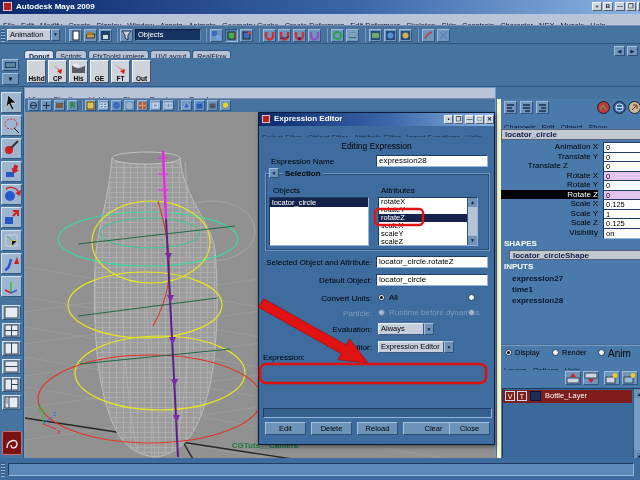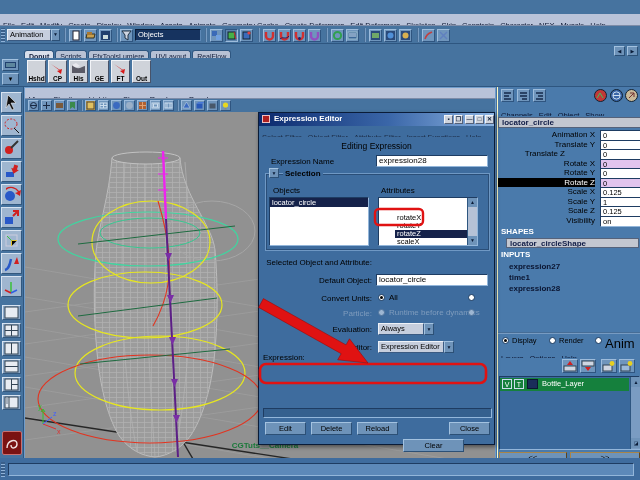--- a/index.html
+++ b/index.html
@@ -53,20 +53,29 @@
            color:#101c46;line-height:9px;padding:0 3px;white-space:nowrap;overflow:hidden}
   .frame{border:1px solid #6f98c4;box-shadow:inset 0 0 0 1px #2a4e78}
   .anno{pointer-events:none}
   svg{display:block}
 </style>
 </head>
 <body>
 
 <div id="app">
 
+  <div class="a titlebar" style="left:0;top:0;width:640px;height:14px">
+    <span class="a" style="left:3px;top:2px;width:9px;height:9px;background:#b02020;border:1px solid #f0c0c0"></span>
+    <span class="a nowrap" style="left:16px;top:0">Autodesk Maya 2009</span>
+    <span class="a winbtn" style="left:592px;top:2px">+</span>
+    <span class="a winbtn" style="left:603px;top:2px">B</span>
+    <span class="a winbtn" style="left:615px;top:2px">—</span>
+    <span class="a winbtn" style="left:626px;top:2px">❐</span>
+    <span class="a winbtn" style="left:637px;top:2px;width:3px"></span>
+  </div>
 
   <div class="a menustrip nowrap" style="left:0;top:14px;width:640px;height:12px">
     <span class="mi">File</span><span class="mi">Edit</span><span class="mi">Modify</span><span class="mi">Create</span><span class="mi">Display</span><span class="mi">Window</span><span class="mi">Assets</span><span class="mi">Animate</span><span class="mi">Geometry Cache</span><span class="mi">Create Deformers</span><span class="mi">Edit Deformers</span><span class="mi">Skeleton</span><span class="mi">Skin</span><span class="mi">Constrain</span><span class="mi">Character</span><span class="mi">NEX</span><span class="mi">Muscle</span><span class="mi">Help</span>
   </div>
 
   <div class="a" style="left:0;top:26px;width:640px;height:18px;border-bottom:1px solid #2e5680">
     <span class="a grip" style="left:1px;top:2px;height:14px"></span>
     <span class="a dd" style="left:7px;top:3px;width:44px;height:12px">Animation</span>
     <span class="a ddarr" style="left:51px;top:3px;width:9px;height:12px">▼</span>
     <span class="a sep" style="left:64px;top:2px;height:14px"></span>
@@ -465,21 +474,21 @@
           <path d="M18 312l9-7" stroke="#4060ff"></path>
           <text x="13" y="297" fill="#2ec22e">y</text>
           <text x="32" y="322" fill="#e03030">x</text>
           <text x="28" y="304" fill="#4060ff">z</text>
         </g>
       </svg>
       <div class="a" style="left:170px;top:329px;width:140px;text-align:center;font-size:8px;font-weight:bold;color:#1a7a3a">CGTuts__Camera</div>
     </div>
   </div>
 
-  <div class="a" style="left:497px;top:87px;width:143px;height:371px;background:#4a7aab;border-left:1px solid #fef9c3">
+  <div class="a" style="left:497px;top:99px;width:143px;height:371px;background:#4a7aab;border-left:4px solid #fef9c3">
     <span class="a si" style="left:3px;top:2px">
         <svg width="11" height="11">
           <path d="M2 3h7M2 6h5M2 9h7" stroke="#14284a" stroke-width="1.6"></path>
         </svg>
       </span>
     <span class="a si" style="left:19px;top:2px">
         <svg width="11" height="11">
           <path d="M2 3h7M2 6h7M4 9h5" stroke="#14284a" stroke-width="1.6"></path>
         </svg>
       </span>
@@ -556,21 +565,21 @@
     <span class="a lbl" style="left:11px;top:175px;font-weight:bold;color:#0a1430">expression27</span>
     <span class="a lbl" style="left:11px;top:186px;font-weight:bold;color:#0a1430">time1</span>
     <span class="a lbl" style="left:11px;top:197px;font-weight:bold;color:#0a1430">expression28</span>
 
     <div class="a" style="left:0;top:245px;width:143px;height:2px;background:linear-gradient(#2e5680,#8fb2d8)"></div>
     <span class="a rad on" style="left:4px;top:250px"></span>
     <span class="a lbl" style="left:14px;top:249px;font-size:7.5px">Display</span>
     <span class="a rad" style="left:51px;top:250px"></span>
     <span class="a lbl" style="left:61px;top:249px;font-size:7.5px">Render</span>
     <span class="a rad" style="left:97px;top:250px"></span>
-    <span class="a lbl" style="left:107px;top:249px;font-size:13px">Anim</span>
+    <span class="a lbl" style="left:107px;top:249px;font-size:10px">Anim</span>
     <div class="a nowrap" style="left:0;top:260px;width:143px;height:11px">
       <span class="mi7" style="padding:0 3px">Layers</span><span class="mi7" style="padding:0 3px">Options</span><span class="mi7" style="padding:0 3px">Help</span>
     </div>
     <span class="a si" style="left:64px;top:272px;width:16px;height:14px">
         <svg width="14" height="12">
           <rect x="1" y="6" width="12" height="5" fill="#cfd6e2" stroke="#345"></rect>
           <path d="M7 1l3 4H4z" fill="#d02020"></path>
         </svg>
       </span>
     <span class="a si" style="left:82px;top:272px;width:16px;height:14px">
@@ -585,21 +594,21 @@
           <circle cx="10" cy="3.5" r="2.4" fill="#e8d020"></circle>
         </svg>
       </span>
     <span class="a si" style="left:121px;top:272px;width:16px;height:14px">
         <svg width="14" height="12">
           <rect x="1" y="5" width="9" height="6" fill="#9ab8d8" stroke="#345"></rect>
           <circle cx="10" cy="3.5" r="2.4" fill="#e8d020"></circle>
         </svg>
       </span>
     <div class="a" style="left:1px;top:289px;width:141px;height:74px;background:#3a699c;border:1px solid;border-color:#1e3c62 #93b6da #93b6da #1e3c62">
-      <div class="a" style="left:0;top:1px;width:129px;height:13px;background:#15803d">
+      <div class="a" style="left:0;top:1px;width:129px;height:13px;background:#7f1d1d">
         <span class="a" style="left:2px;top:1px;width:10px;height:10px;border:1px solid #cde;color:#fff;font-size:7px;text-align:center;line-height:10px">V</span>
         <span class="a" style="left:14px;top:1px;width:10px;height:10px;border:1px solid #cde;color:#fff;font-size:7px;text-align:center;line-height:10px">T</span>
         <span class="a" style="left:27px;top:1px;width:11px;height:10px;background:#1a2d5a;border:1px solid #0a1830"></span>
         <span class="a" style="left:42px;top:1px;font-size:7.5px;color:#fff;white-space:nowrap">Bottle_Layer</span>
       </div>
       <div class="a" style="left:130px;top:0;width:11px;height:72px;background:#7a9cc2;border-left:1px solid #2e5680">
         <span class="a" style="left:0;top:0;width:10px;height:10px;background:#6e93b9;font-size:5px;text-align:center;line-height:10px;color:#0a1c38">▲</span>
         <span class="a" style="left:0;top:61px;width:10px;height:10px;background:#6e93b9;font-size:5px;text-align:center;line-height:10px;color:#0a1c38">◪</span>
       </div>
     </div>
@@ -630,34 +639,35 @@
     <span class="a fld" style="left:117px;top:42px;width:112px;height:12px;line-height:10px;font-size:8px">expression28</span>
 
     <div class="a frame" style="left:6px;top:60px;width:225px;height:78px"></div>
     <span class="a ddarr" style="left:10px;top:55px;width:10px;height:10px;font-size:5px;line-height:9px">▼</span>
     <span class="a lbl" style="left:24px;top:56px;font-weight:bold;background:#3e6c9e;padding:0 2px">Selection</span>
     <span class="a lbl" style="left:14px;top:73px">Objects</span>
     <span class="a lbl" style="left:122px;top:73px">Attributes</span>
     <div class="a fld" style="left:10px;top:84px;width:100px;height:49px;padding:0">
       <div class="sel nowrap" style="height:9px;font-size:7.5px;line-height:9px;padding:0 2px">locator_circle</div>
     </div>
-    <div class="a fld" style="left:119px;top:84px;width:100px;height:49px;padding:16px">
+    <div class="a fld" style="left:119px;top:84px;width:100px;height:49px;padding:0">
       <div class="nowrap" style="height:8px;font-size:7.5px;line-height:8px;padding:0 2px">rotateX</div>
       <div class="nowrap" style="height:8px;font-size:7.5px;line-height:8px;padding:0 2px">rotateY</div>
       <div class="sel nowrap" style="height:8px;font-size:7.5px;line-height:8px;padding:0 2px;width:86px">rotateZ</div>
       <div class="nowrap" style="height:8px;font-size:7.5px;line-height:8px;padding:0 2px">scaleX</div>
       <div class="nowrap" style="height:8px;font-size:7.5px;line-height:8px;padding:0 2px">scaleY</div>
       <div class="nowrap" style="height:8px;font-size:7.5px;line-height:8px;padding:0 2px">scaleZ</div>
       <div class="a" style="left:88px;top:0;width:10px;height:47px;background:#b6c2d6;border-left:1px solid #2e5680">
         <span class="a" style="left:0;top:0;width:9px;height:9px;background:#6e93b9;font-size:5px;text-align:center;line-height:9px;color:#0a1c38">▲</span>
         <span class="a" style="left:0;top:38px;width:9px;height:9px;background:#6e93b9;font-size:5px;text-align:center;line-height:9px;color:#0a1c38">▼</span>
       </div>
     </div>
 
     <span class="a lbl" style="left:0;top:145px;width:113px;text-align:right;display:block">Selected Object and Attribute:</span>
+    <span class="a fld" style="left:117px;top:143px;width:112px;height:12px;line-height:10px;font-size:8px">locator_circle.rotateZ</span>
     <span class="a lbl" style="left:0;top:163px;width:113px;text-align:right;display:block">Default Object:</span>
     <span class="a fld" style="left:117px;top:161px;width:112px;height:12px;line-height:10px;font-size:8px">locator_circle</span>
     <span class="a lbl" style="left:0;top:181px;width:113px;text-align:right;display:block">Convert Units:</span>
     <span class="a rad on" style="left:119px;top:181px"></span>
     <span class="a lbl" style="left:130px;top:180px">All</span>
     <span class="a rad" style="left:209px;top:181px"></span>
     <span class="a lbl" style="left:0;top:196px;width:113px;text-align:right;display:block;color:#7f9cbd">Particle:</span>
     <span class="a rad dis" style="left:119px;top:196px"></span>
     <span class="a lbl" style="left:130px;top:195px;color:#7f9cbd">Runtime before dynamics</span>
     <span class="a rad dis" style="left:209px;top:196px"></span>
@@ -666,21 +676,21 @@
     <span class="a ddarr" style="left:165px;top:210px;width:10px;height:12px;line-height:11px">▼</span>
     <span class="a lbl" style="left:0;top:230px;width:113px;text-align:right;display:block">Editor:</span>
     <span class="a dd" style="left:119px;top:228px;width:66px;height:12px">Expression Editor</span>
     <span class="a ddarr" style="left:185px;top:228px;width:10px;height:12px;line-height:11px">▼</span>
 
     <span class="a lbl" style="left:4px;top:240px">Expression:</span>
     <div class="a" style="left:4px;top:295px;width:229px;height:10px;background:#35608e;border:1px solid;border-color:#1e3c62 #93b6da #93b6da #1e3c62"></div>
     <span class="a btn" style="left:6px;top:309px;width:41px;height:13px;line-height:11px">Edit</span>
     <span class="a btn" style="left:52px;top:309px;width:41px;height:13px;line-height:11px">Delete</span>
     <span class="a btn" style="left:98px;top:309px;width:41px;height:13px;line-height:11px">Reload</span>
-    <span class="a btn" style="left:144px;top:326px;width:61px;height:13px;line-height:11px">Clear</span>
+    <span class="a btn" style="left:144px;top:309px;width:61px;height:13px;line-height:11px">Clear</span>
     <span class="a btn" style="left:190px;top:309px;width:41px;height:13px;line-height:11px">Close</span>
   </div>
 
   <svg class="a anno" style="left:0;top:0;z-index:60" width="640" height="480" viewBox="0 0 640 480">
     <rect x="375" y="209" width="48" height="16" rx="4" fill="none" stroke="#e01212" stroke-width="2.4"></rect>
     <rect x="260" y="364" width="226" height="19" rx="6" fill="none" stroke="#e01212" stroke-width="2.6"></rect>
     <polygon points="258.6,307.4 341.2,353.7 337.7,359.8 368,363 349.5,338.8 346.0,344.9 263.4,298.6" fill="#e01212" stroke="#9a0808" stroke-width="0.6"></polygon>
   </svg>
 
 </div>

